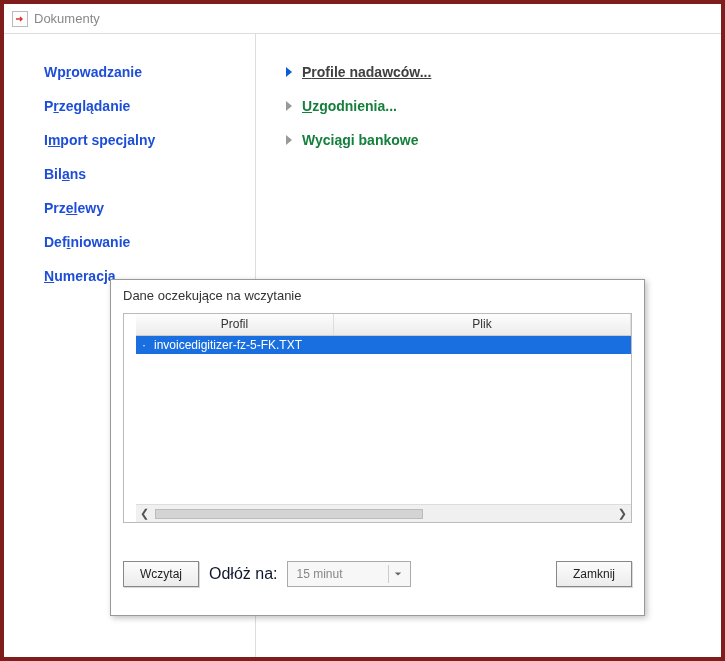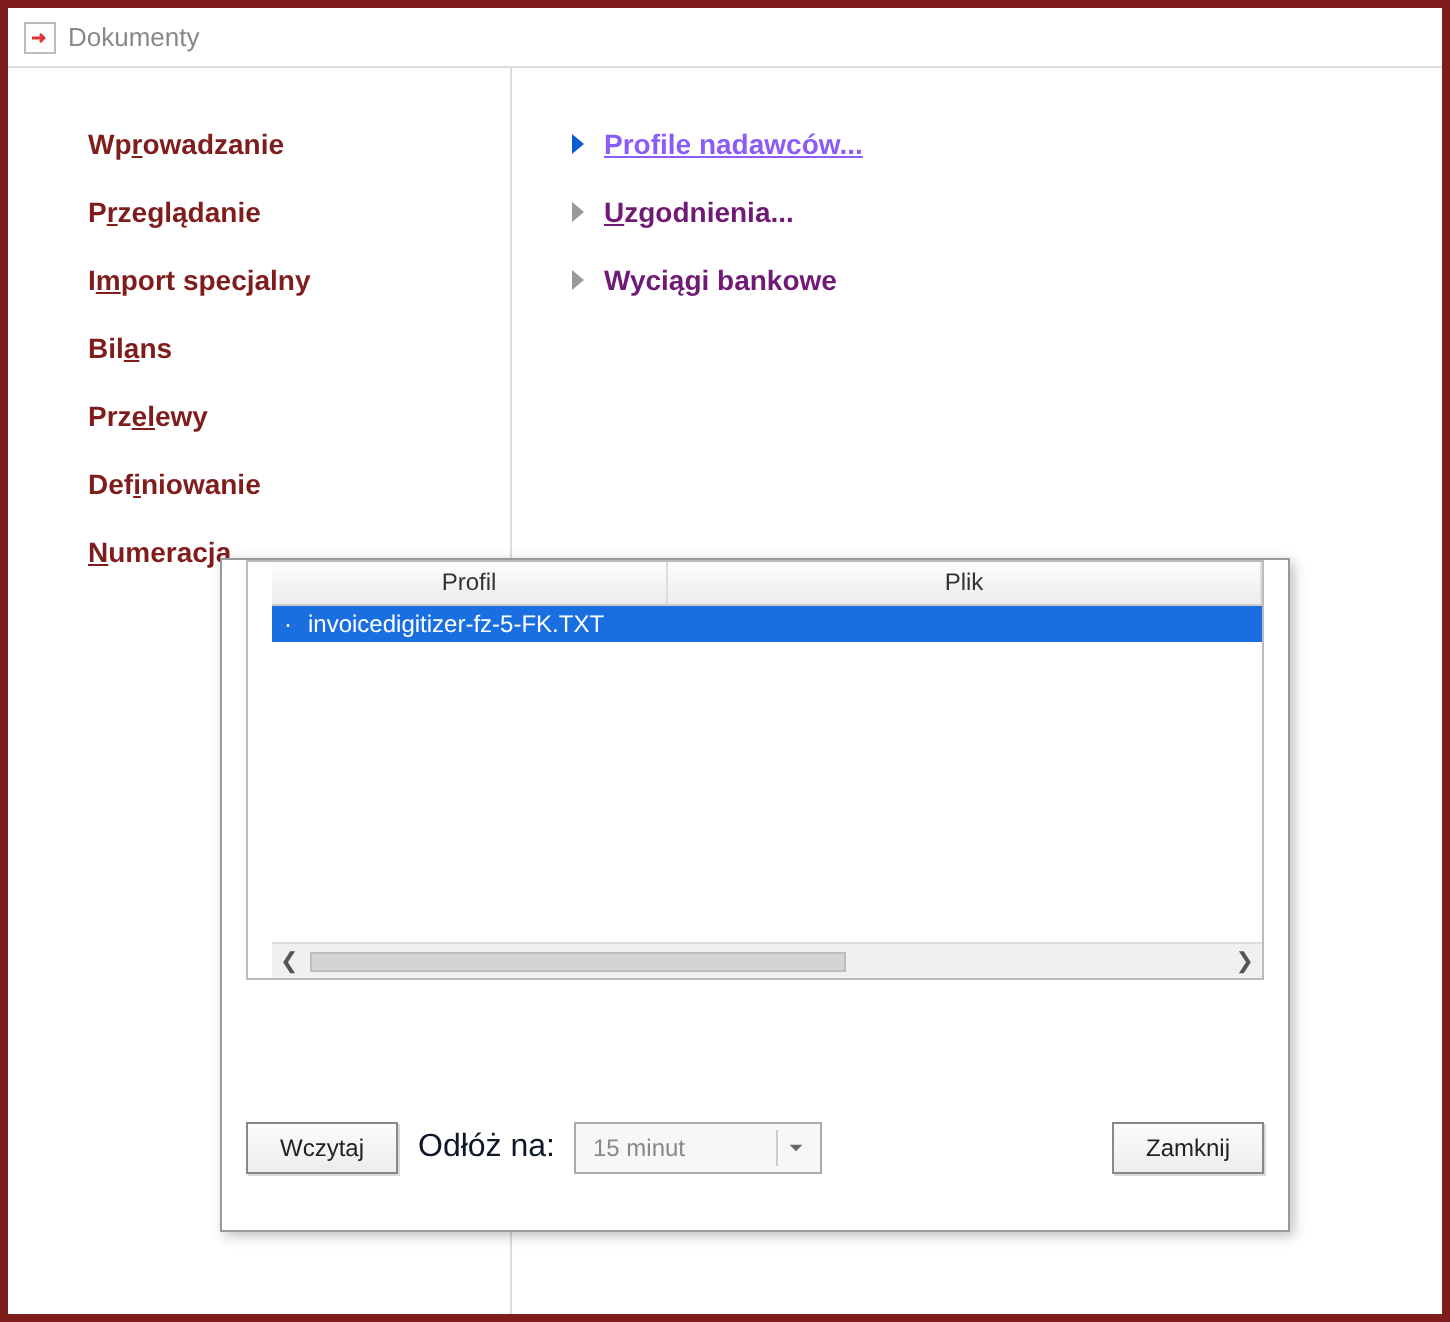--- a/index.html
+++ b/index.html
@@ -44,46 +44,46 @@
     display: flex;
     height: calc(100% - 30px);
   }
   .left-pane {
     width: 252px;
     border-right: 1px solid #ddd;
     padding: 30px 0 0 40px;
   }
   .menu-item {
     font-weight: bold;
-    color: #7f1d1d;
+    color: #1d4ed8;
     font-size: 14px;
     margin-bottom: 18px;
     cursor: pointer;
   }
   .menu-item .u { text-decoration: underline; }
   .right-pane {
     flex: 1;
     padding: 30px 0 0 30px;
   }
   .link-row {
     display: flex;
     align-items: center;
     margin-bottom: 18px;
     font-weight: bold;
     font-size: 14px;
-    color: #701a75;
+    color: #15803d;
   }
   .link-row .triangle {
     width: 0; height: 0;
     border-top: 5px solid transparent;
     border-bottom: 5px solid transparent;
     border-left: 6px solid #999;
     margin-right: 10px;
   }
-  .link-row.active { color: #8b5cf6; }
+  .link-row.active { color: #404040; }
   .link-row.active .triangle { border-left-color: #0a5dd6; }
   .link-row .lbl .u { text-decoration: underline; }
   .link-row.active .lbl { text-decoration: underline; }
 
   
   .dialog {
     position: absolute;
     left: 106px;
     top: 275px;
     width: 535px;
@@ -261,20 +261,21 @@
         <span class="lbl"><span class="u">U</span><span>zgodnienia...</span></span>
       </div>
       <div class="link-row">
         <span class="triangle"></span>
         <span class="lbl"><span>Wyciągi bankowe</span></span>
       </div>
     </div>
   </div>
 
   <div class="dialog">
+    <div class="dialog-title">Dane oczekujące na wczytanie</div>
 
     <div class="table-wrap">
       <div class="table-head">
         <div class="th profil">Profil</div>
         <div class="th plik">Plik</div>
       </div>
       <div class="table-body">
         <div class="row">
           <span class="dot">·</span>
           <span class="cell-plik">invoicedigitizer-fz-5-FK.TXT</span>

